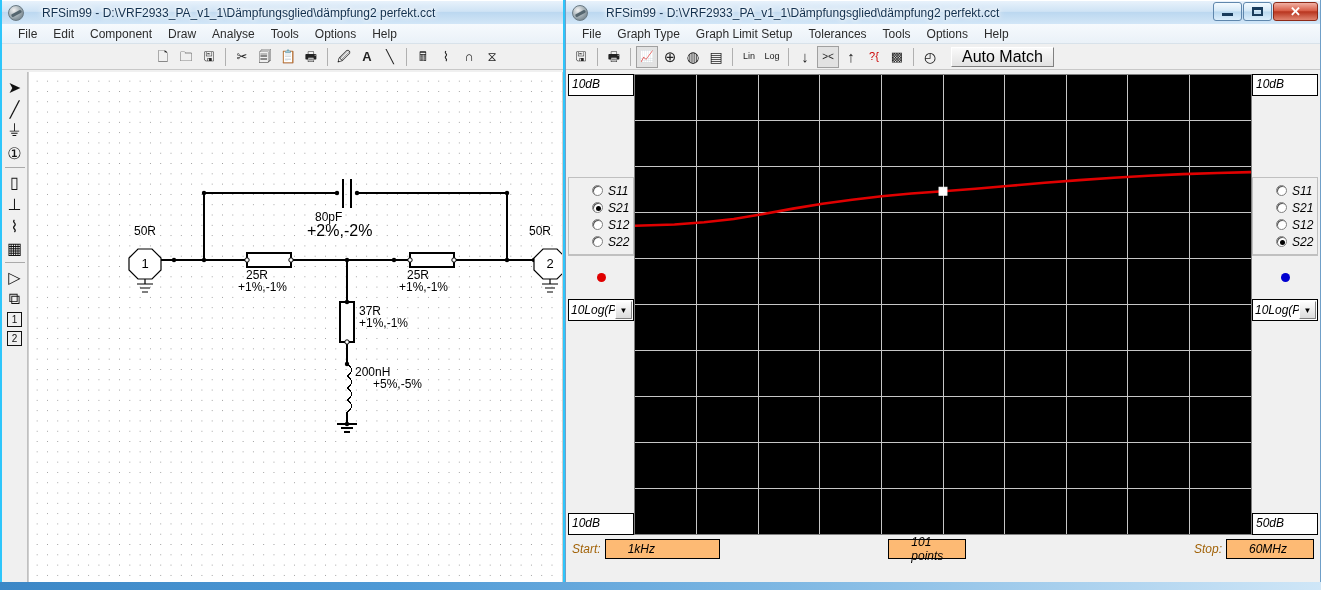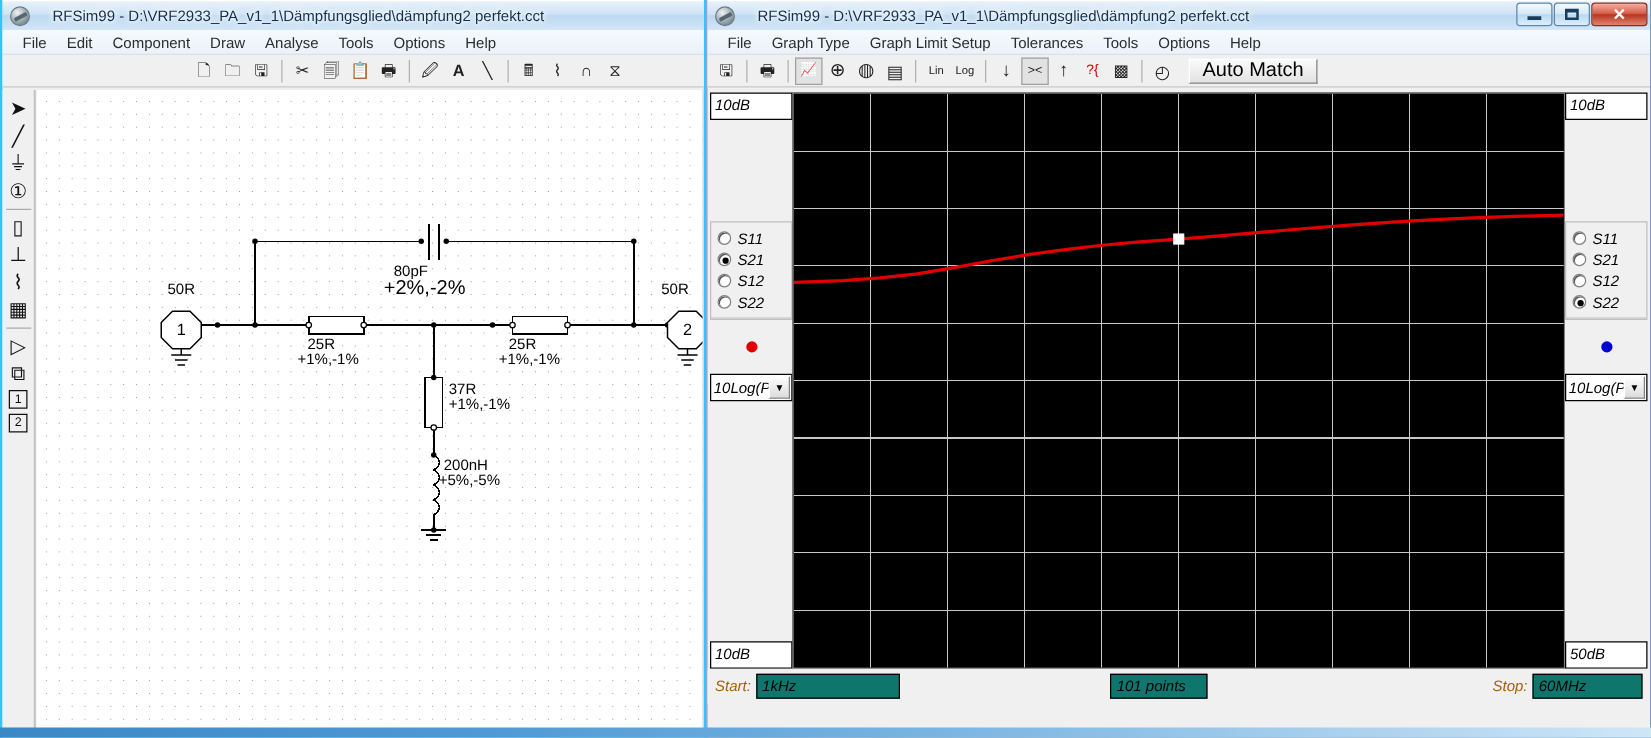--- a/index.html
+++ b/index.html
@@ -101,21 +101,21 @@
     display:flex; flex-direction:column;
   }
   #left-panel  { left:2px; }
   #right-panel { right:2px; }
   .scale-box {
     height:22px; background:#fff; border:1px solid #000;
     font-size:12px; padding:2px 3px; color:#000;
   }
   .sparam-group {
     border:1px solid #c0c0c0; background:#f0f0f0;
-    padding:4px 0; margin-top:auto;
+    padding:4px 18px; margin-top:auto;
   }
   .radio-row { display:flex; align-items:center; gap:5px; height:17px; padding-left:5px; }
   .radio {
     width:11px; height:11px; border-radius:50%;
     background:#fff; border:1px solid #808080;
     box-shadow:inset 1px 1px 0 #5a5a5a, inset -1px -1px 0 #ffffff;
     position:relative; flex:0 0 auto;
   }
   .radio.on:after {
     content:""; position:absolute; left:3px; top:3px;
@@ -143,22 +143,22 @@
     position:absolute; left:68px; right:68px; top:2px; bottom:54px;
     background:#000; border:1px solid #808080;
   }
   #plot svg { display:block; width:100%; height:100%; }
 
   .bottom-bar {
     position:absolute; left:0; right:0; bottom:26px; height:28px;
     background:#f0f0f0; display:flex; align-items:center; padding:0 6px;
   }
   .field {
-    background:#0f766e; border:1px solid #000; height:20px; font-size:12px;
-    padding:1px 4px; color:#000; display:flex; align-items:center;
+    background:#fdba74; border:1px solid #000; height:20px; font-size:12px;
+    padding:1px 22px; color:#000; display:flex; align-items:center;
   }
   .flabel { font-size:12px; color:#a16207; margin-right:4px; }
 
   .status-bar {
     position:absolute; left:0; right:0; bottom:1px; height:24px;
     display:flex; align-items:center; gap:3px; padding:0 4px; background:#f0f0f0;
   }
   .status-cell {
     height:20px; border:1px solid #808080;
     border-top-color:#808080; border-left-color:#808080;
@@ -325,21 +325,21 @@
       <div style="position:absolute;left:217px;top:196px;font-size:12px;color:#000;">25R</div>
       <div style="position:absolute;left:209px;top:208px;font-size:12px;color:#000;">+1%,-1%</div>
 
       <div style="position:absolute;left:378px;top:196px;font-size:12px;color:#000;">25R</div>
       <div style="position:absolute;left:370px;top:208px;font-size:12px;color:#000;">+1%,-1%</div>
 
       <div style="position:absolute;left:330px;top:232px;font-size:12px;color:#000;">37R</div>
       <div style="position:absolute;left:330px;top:244px;font-size:12px;color:#000;">+1%,-1%</div>
 
       <div style="position:absolute;left:326px;top:293px;font-size:12px;color:#000;">200nH</div>
-      <div style="position:absolute;left:322px;top:305px;font-size:12px;color:#000;">+5%,-5%</div>
+      <div style="position:absolute;left:344px;top:305px;font-size:12px;color:#000;">+5%,-5%</div>
     </div>
   </div>
 </div>
 
 <div class="win" id="graph-window">
 
   <div class="titlebar">
     <div class="tb-icon"></div>
     <div class="tb-title">RFSim99 - D:\VRF2933_PA_v1_1\Dämpfungsglied\dämpfung2 perfekt.cct</div>
     <div class="winbtns">

